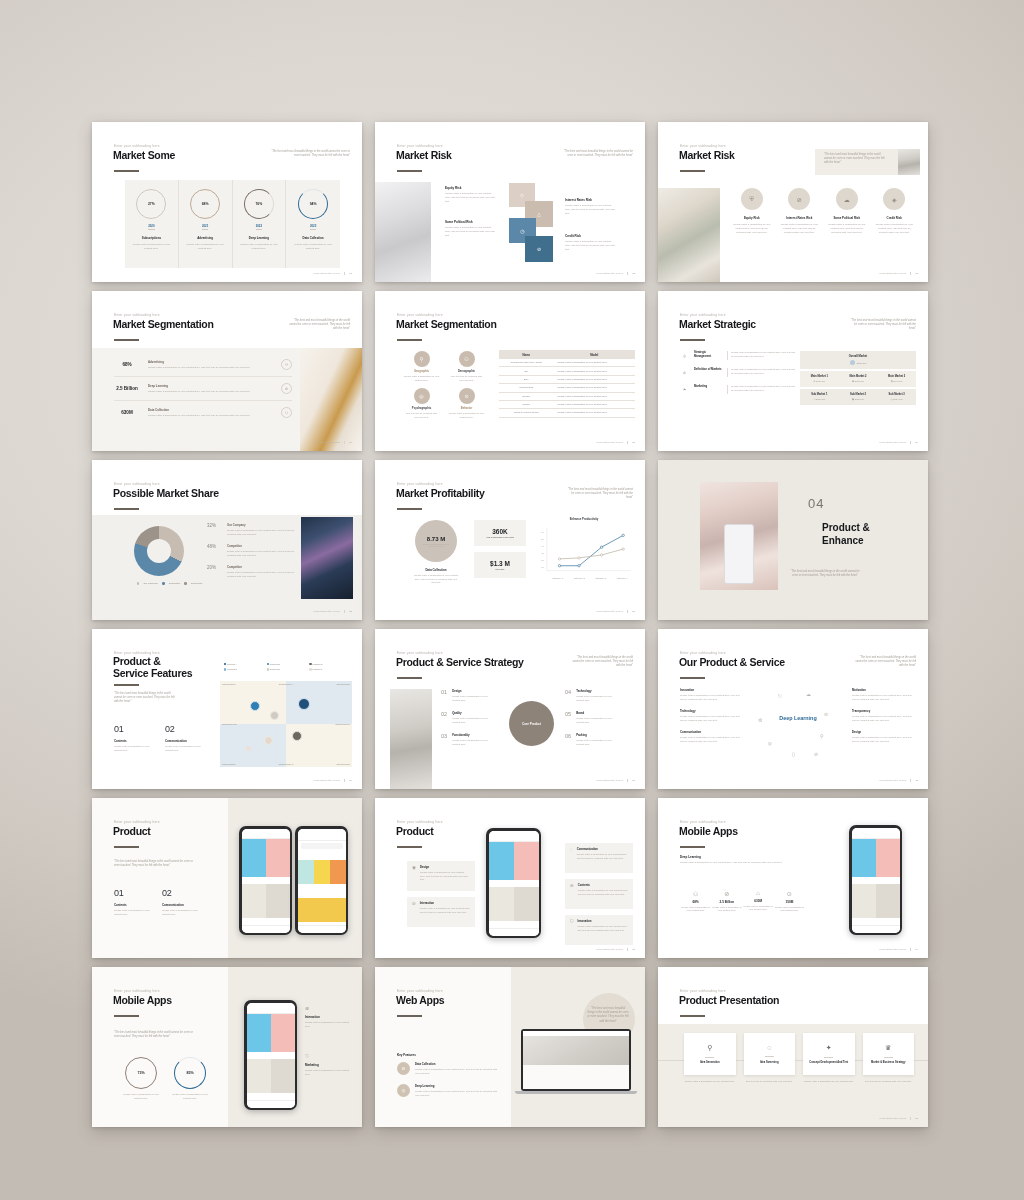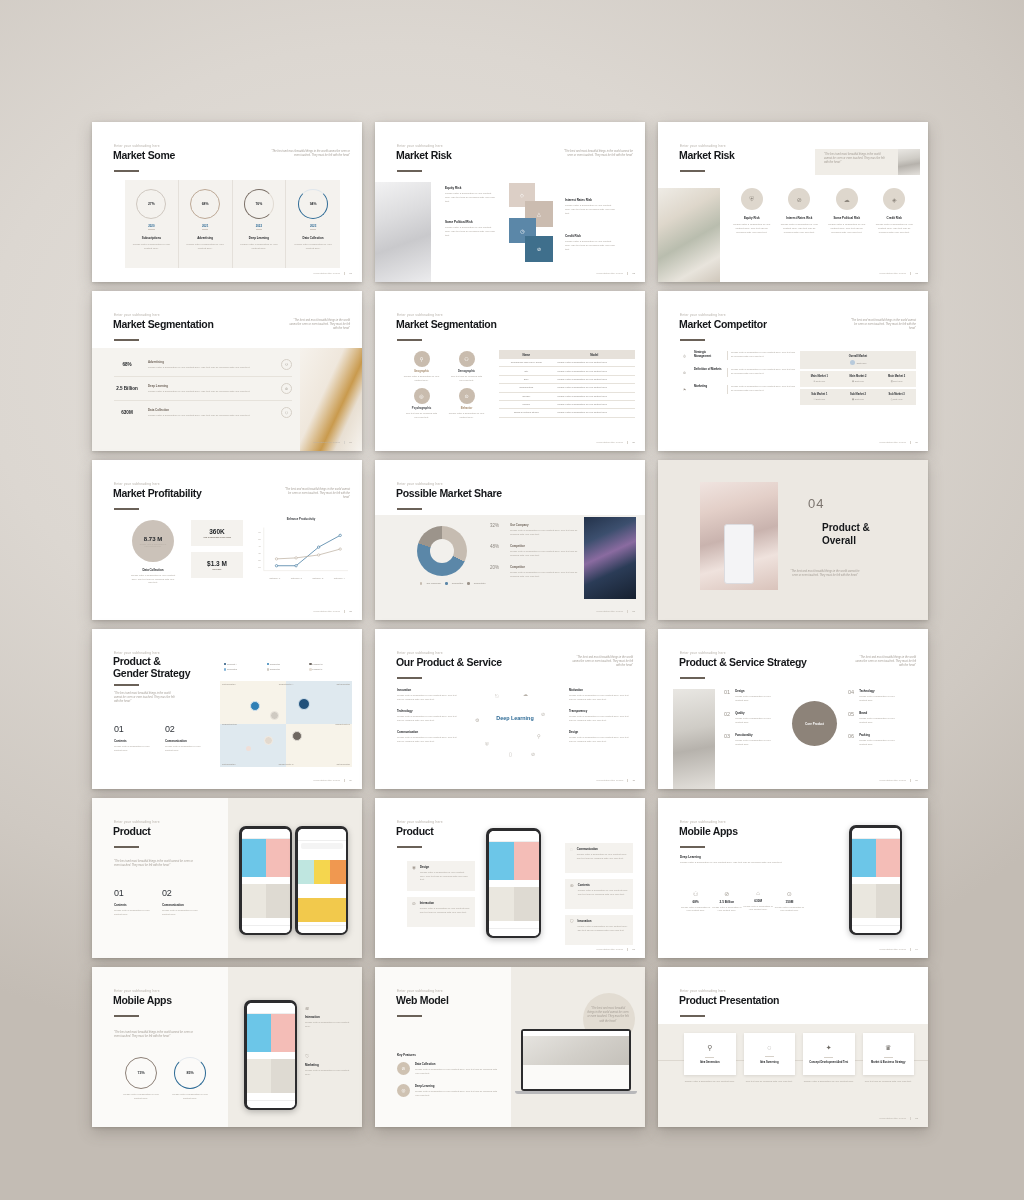--- a/index.html
+++ b/index.html
@@ -287,21 +287,21 @@
       </div>
     </div>
     <div class="foot">
       <span class="ftxt">Presentation title is here</span>
       <span class="fnum">05</span>
     </div>
   </div>
 
   <div class="slide">
     <div class="eyebrow">Enter your subheading here</div>
-    <div class="title">Market Competitor</div>
+    <div class="title">Market Strategic</div>
     <div class="rule" style="top:48px"></div>
     <div class="quote" style="right:12px;top:28px;width:68px">"The best and most beautiful things in the world cannot be seen or even touched. They must be felt with the heart"</div>
     <div style="position:absolute;left:22px;top:60px;width:115px">
       <div style="display:flex;gap:5px;margin-bottom:8px">
         <div class="circ-icon" style="width:9px;height:9px;font-size:3.5px;flex:none;border:none">◎</div>
         <div class="lbl" style="width:28px;font-size:2.8px;line-height:1.3">Strategic Management</div>
         <div class="body" style="flex:1;font-size:2.4px;border-left:.4px solid #e0dbd4;padding-left:3px">Please enter a description of your content here. The text can be replaced with your own text.</div>
       </div>
       <div style="display:flex;gap:5px;margin-bottom:8px">
         <div class="circ-icon" style="width:9px;height:9px;font-size:3.5px;flex:none;border:none">⊛</div>
@@ -347,20 +347,67 @@
           </div>
         <div style="text-align:center">
             <div style="font-size:2.6px;font-weight:700;color:#2b2e32">Sub Market 3</div>
             <div style="margin-top:2px;font-size:2.2px;color:#8d8780"><span>◷</span> <span>Text Here</span></div>
           </div>
       </div>
     </div>
     <div class="foot">
       <span class="ftxt">Presentation title is here</span>
       <span class="fnum">06</span>
+    </div>
+  </div>
+
+  <div class="slide">
+    <div class="eyebrow">Enter your subheading here</div>
+    <div class="title">Possible Market Share</div>
+    <div class="rule" style="top:48px"></div>
+    <div class="band" style="top:55px;bottom:0;background:#f2f0ec"></div>
+    <div style="position:absolute;left:42px;top:66px;width:50px;height:50px;border-radius:50%;
+         background:conic-gradient(from 0deg,#c6bcb1 0 115deg,#5b87a8 115deg 288deg,#9c948b 288deg 360deg)">
+      <div style="position:absolute;left:13px;top:13px;width:24px;height:24px;border-radius:50%;background:#f2f0ec"></div>
+    </div>
+    <div class="legend" style="position:absolute;left:45px;top:122px">
+      <span class="dot" style="background:#c6bcb1"></span>
+        <span>Our Company</span>
+      <span class="dot" style="background:#5b87a8"></span>
+        <span>Competitor</span>
+      <span class="dot" style="background:#9c948b"></span>
+        <span>Competitor</span>
+    </div>
+    <div style="position:absolute;left:115px;top:63px;width:95px">
+      <div style="display:flex;gap:6px;margin-bottom:8px">
+        <div style="width:14px;font-size:4.5px;color:#8d8780">32%</div>
+        <div style="flex:1">
+            <div class="lbl" style="font-size:2.8px;color:#6e6359">Our Company</div>
+        <div class="body" style="margin-top:2px;font-size:2.4px">Please enter a description of your content here. The text can be replaced with your own text.</div>
+          </div>
+      </div>
+      <div style="display:flex;gap:6px;margin-bottom:8px">
+        <div style="width:14px;font-size:4.5px;color:#8d8780">48%</div>
+        <div style="flex:1">
+            <div class="lbl" style="font-size:2.8px;color:#6e6359">Competitor</div>
+        <div class="body" style="margin-top:2px;font-size:2.4px">Please enter a description of your content here. The text can be replaced with your own text.</div>
+          </div>
+      </div>
+      <div style="display:flex;gap:6px">
+        <div style="width:14px;font-size:4.5px;color:#8d8780">20%</div>
+        <div style="flex:1">
+            <div class="lbl" style="font-size:2.8px;color:#6e6359">Competitor</div>
+        <div class="body" style="margin-top:2px;font-size:2.4px">Please enter a description of your content here. The text can be replaced with your own text.</div>
+          </div>
+      </div>
+    </div>
+    <div class="photo ph-city" style="position:absolute;right:9px;top:57px;width:52px;height:82px"></div>
+    <div class="foot">
+      <span class="ftxt">Presentation title is here</span>
+      <span class="fnum">07</span>
     </div>
   </div>
 
   <div class="slide">
     <div class="eyebrow">Enter your subheading here</div>
     <div class="title">Market Profitability</div>
     <div class="rule" style="top:48px"></div>
     <div class="quote" style="right:12px;top:28px;width:68px">"The best and most beautiful things in the world cannot be seen or even touched. They must be felt with the heart"</div>
     <div style="position:absolute;left:40px;top:60px;width:42px;height:42px;border-radius:50%;background:#cbc2b9;display:flex;flex-direction:column;align-items:center;justify-content:center">
       <div style="font-size:6px;font-weight:700;color:#23262a">8.73 M</div>
@@ -404,84 +451,37 @@
         <span>Category 3</span>
         <span>Category 4</span>
       </div>
     </div>
     <div class="foot">
       <span class="ftxt">Presentation title is here</span>
       <span class="fnum">08</span>
     </div>
   </div>
 
-  <div class="slide">
-    <div class="eyebrow">Enter your subheading here</div>
-    <div class="title">Possible Market Share</div>
-    <div class="rule" style="top:48px"></div>
-    <div class="band" style="top:55px;bottom:0;background:#f2f0ec"></div>
-    <div style="position:absolute;left:42px;top:66px;width:50px;height:50px;border-radius:50%;
-         background:conic-gradient(from 0deg,#c6bcb1 0 115deg,#5b87a8 115deg 288deg,#9c948b 288deg 360deg)">
-      <div style="position:absolute;left:13px;top:13px;width:24px;height:24px;border-radius:50%;background:#f2f0ec"></div>
-    </div>
-    <div class="legend" style="position:absolute;left:45px;top:122px">
-      <span class="dot" style="background:#c6bcb1"></span>
-        <span>Our Company</span>
-      <span class="dot" style="background:#5b87a8"></span>
-        <span>Competitor</span>
-      <span class="dot" style="background:#9c948b"></span>
-        <span>Competitor</span>
-    </div>
-    <div style="position:absolute;left:115px;top:63px;width:95px">
-      <div style="display:flex;gap:6px;margin-bottom:8px">
-        <div style="width:14px;font-size:4.5px;color:#8d8780">32%</div>
-        <div style="flex:1">
-            <div class="lbl" style="font-size:2.8px;color:#6e6359">Our Company</div>
-        <div class="body" style="margin-top:2px;font-size:2.4px">Please enter a description of your content here. The text can be replaced with your own text.</div>
-          </div>
-      </div>
-      <div style="display:flex;gap:6px;margin-bottom:8px">
-        <div style="width:14px;font-size:4.5px;color:#8d8780">48%</div>
-        <div style="flex:1">
-            <div class="lbl" style="font-size:2.8px;color:#6e6359">Competitor</div>
-        <div class="body" style="margin-top:2px;font-size:2.4px">Please enter a description of your content here. The text can be replaced with your own text.</div>
-          </div>
-      </div>
-      <div style="display:flex;gap:6px">
-        <div style="width:14px;font-size:4.5px;color:#8d8780">20%</div>
-        <div style="flex:1">
-            <div class="lbl" style="font-size:2.8px;color:#6e6359">Competitor</div>
-        <div class="body" style="margin-top:2px;font-size:2.4px">Please enter a description of your content here. The text can be replaced with your own text.</div>
-          </div>
-      </div>
-    </div>
-    <div class="photo ph-city" style="position:absolute;right:9px;top:57px;width:52px;height:82px"></div>
-    <div class="foot">
-      <span class="ftxt">Presentation title is here</span>
-      <span class="fnum">07</span>
-    </div>
-  </div>
-
   <div class="slide" style="background:#ece8e2">
     <div class="photo ph-hand" style="position:absolute;left:42px;top:22px;width:78px;height:108px">
       <div style="position:absolute;left:24px;top:42px;width:28px;height:58px;background:#f4f4f6;border-radius:3px;border:1px solid #dcdce0"></div>
     </div>
     <div style="position:absolute;left:150px;top:36px;font-size:13px;color:#7d7670;letter-spacing:1px">04</div>
     <div style="position:absolute;left:164px;top:62px;font-size:10px;font-weight:700;color:#15171a;line-height:1.25">
       <div>Product &amp;</div>
-      <div>Overall</div>
+      <div>Enhance</div>
     </div>
     <div class="quote" style="left:132px;top:110px;width:70px;text-align:center">"The best and most beautiful things in the world cannot be seen or even touched. They must be felt with the heart"</div>
   </div>
 
   <div class="slide">
     <div class="eyebrow">Enter your subheading here</div>
     <div class="title two" style="top:26px">
       <div>Product &amp;</div>
-      <div>Gender Strategy</div>
+      <div>Service Features</div>
     </div>
     <div class="rule" style="top:55px"></div>
     <div class="quote" style="left:22px;top:63px;width:62px;text-align:left">"The best and most beautiful things in the world cannot be seen or even touched. They must be felt with the heart"</div>
     <div style="position:absolute;left:22px;top:95px">
       <div class="num">01</div>
       <div class="lbl" style="margin-top:5px;font-size:2.9px">Contents</div>
       <div class="body" style="margin-top:2px;width:38px;font-size:2.4px">Please enter a description of your content here.</div>
     </div>
     <div style="position:absolute;left:73px;top:95px">
       <div class="num">02</div>
@@ -519,20 +519,79 @@
       <div style="position:absolute;left:72px;top:50px;width:8px;height:8px;border-radius:50%;background:#6e6760;border:1.5px solid #ddd8d1"></div>
     </div>
     <div class="foot">
       <span class="ftxt">Presentation title is here</span>
       <span class="fnum">09</span>
     </div>
   </div>
 
   <div class="slide">
     <div class="eyebrow">Enter your subheading here</div>
+    <div class="title">Product &amp; Service Strategy</div>
+    <div class="rule" style="top:48px"></div>
+    <div class="quote" style="right:12px;top:27px;width:62px">"The best and most beautiful things in the world cannot be seen or even touched. They must be felt with the heart"</div>
+    <div class="photo ph-wall" style="position:absolute;left:15px;top:60px;width:42px;bottom:0"></div>
+    <div style="position:absolute;left:66px;top:60px;width:56px">
+      <div style="display:flex;gap:5px;margin-bottom:9px">
+        <div style="font-size:5.5px;color:#9a948c">01</div>
+        <div>
+            <div class="lbl" style="font-size:2.8px">Design</div>
+        <div class="body" style="margin-top:2px;font-size:2.4px;width:36px">Please enter a description of your content here.</div>
+          </div>
+      </div>
+      <div style="display:flex;gap:5px;margin-bottom:9px">
+        <div style="font-size:5.5px;color:#9a948c">02</div>
+        <div>
+            <div class="lbl" style="font-size:2.8px">Quality</div>
+        <div class="body" style="margin-top:2px;font-size:2.4px;width:36px">Please enter a description of your content here.</div>
+          </div>
+      </div>
+      <div style="display:flex;gap:5px">
+        <div style="font-size:5.5px;color:#9a948c">03</div>
+        <div>
+            <div class="lbl" style="font-size:2.8px">Functionality</div>
+        <div class="body" style="margin-top:2px;font-size:2.4px;width:36px">Please enter a description of your content here.</div>
+          </div>
+      </div>
+    </div>
+    <div style="position:absolute;left:134px;top:72px;width:45px;height:45px;border-radius:50%;background:#8d8379;display:flex;align-items:center;justify-content:center;color:#fff;font-size:3px;font-weight:700">Core Product</div>
+    <div style="position:absolute;left:190px;top:60px;width:58px">
+      <div style="display:flex;gap:5px;margin-bottom:9px">
+        <div style="font-size:5.5px;color:#9a948c">04</div>
+        <div>
+            <div class="lbl" style="font-size:2.8px">Technology</div>
+        <div class="body" style="margin-top:2px;font-size:2.4px;width:36px">Please enter a description of your content here.</div>
+          </div>
+      </div>
+      <div style="display:flex;gap:5px;margin-bottom:9px">
+        <div style="font-size:5.5px;color:#9a948c">05</div>
+        <div>
+            <div class="lbl" style="font-size:2.8px">Brand</div>
+        <div class="body" style="margin-top:2px;font-size:2.4px;width:36px">Please enter a description of your content here.</div>
+          </div>
+      </div>
+      <div style="display:flex;gap:5px">
+        <div style="font-size:5.5px;color:#9a948c">06</div>
+        <div>
+            <div class="lbl" style="font-size:2.8px">Packing</div>
+        <div class="body" style="margin-top:2px;font-size:2.4px;width:36px">Please enter a description of your content here.</div>
+          </div>
+      </div>
+    </div>
+    <div class="foot">
+      <span class="ftxt">Presentation title is here</span>
+      <span class="fnum">10</span>
+    </div>
+  </div>
+
+  <div class="slide">
+    <div class="eyebrow">Enter your subheading here</div>
     <div class="title">Our Product &amp; Service</div>
     <div class="rule" style="top:48px"></div>
     <div class="quote" style="right:12px;top:27px;width:62px">"The best and most beautiful things in the world cannot be seen or even touched. They must be felt with the heart"</div>
     <div style="position:absolute;left:22px;top:59px;width:62px">
       <div style="margin-bottom:8px">
         <div class="lbl" style="font-size:2.8px">Innovation</div>
         <div class="body" style="margin-top:2px;font-size:2.4px">Please enter a description of your content here. The text can be replaced with your own text.</div>
       </div>
       <div style="margin-bottom:8px">
         <div class="lbl" style="font-size:2.8px">Technology</div>
@@ -568,79 +627,20 @@
         <div class="body" style="margin-top:2px;font-size:2.4px">Please enter a description of your content here. The text can be replaced with your own text.</div>
       </div>
     </div>
     <div class="foot">
       <span class="ftxt">Presentation title is here</span>
       <span class="fnum">11</span>
     </div>
   </div>
 
   <div class="slide">
-    <div class="eyebrow">Enter your subheading here</div>
-    <div class="title">Product &amp; Service Strategy</div>
-    <div class="rule" style="top:48px"></div>
-    <div class="quote" style="right:12px;top:27px;width:62px">"The best and most beautiful things in the world cannot be seen or even touched. They must be felt with the heart"</div>
-    <div class="photo ph-wall" style="position:absolute;left:15px;top:60px;width:42px;bottom:0"></div>
-    <div style="position:absolute;left:66px;top:60px;width:56px">
-      <div style="display:flex;gap:5px;margin-bottom:9px">
-        <div style="font-size:5.5px;color:#9a948c">01</div>
-        <div>
-            <div class="lbl" style="font-size:2.8px">Design</div>
-        <div class="body" style="margin-top:2px;font-size:2.4px;width:36px">Please enter a description of your content here.</div>
-          </div>
-      </div>
-      <div style="display:flex;gap:5px;margin-bottom:9px">
-        <div style="font-size:5.5px;color:#9a948c">02</div>
-        <div>
-            <div class="lbl" style="font-size:2.8px">Quality</div>
-        <div class="body" style="margin-top:2px;font-size:2.4px;width:36px">Please enter a description of your content here.</div>
-          </div>
-      </div>
-      <div style="display:flex;gap:5px">
-        <div style="font-size:5.5px;color:#9a948c">03</div>
-        <div>
-            <div class="lbl" style="font-size:2.8px">Functionality</div>
-        <div class="body" style="margin-top:2px;font-size:2.4px;width:36px">Please enter a description of your content here.</div>
-          </div>
-      </div>
-    </div>
-    <div style="position:absolute;left:134px;top:72px;width:45px;height:45px;border-radius:50%;background:#8d8379;display:flex;align-items:center;justify-content:center;color:#fff;font-size:3px;font-weight:700">Core Product</div>
-    <div style="position:absolute;left:190px;top:60px;width:58px">
-      <div style="display:flex;gap:5px;margin-bottom:9px">
-        <div style="font-size:5.5px;color:#9a948c">04</div>
-        <div>
-            <div class="lbl" style="font-size:2.8px">Technology</div>
-        <div class="body" style="margin-top:2px;font-size:2.4px;width:36px">Please enter a description of your content here.</div>
-          </div>
-      </div>
-      <div style="display:flex;gap:5px;margin-bottom:9px">
-        <div style="font-size:5.5px;color:#9a948c">05</div>
-        <div>
-            <div class="lbl" style="font-size:2.8px">Brand</div>
-        <div class="body" style="margin-top:2px;font-size:2.4px;width:36px">Please enter a description of your content here.</div>
-          </div>
-      </div>
-      <div style="display:flex;gap:5px">
-        <div style="font-size:5.5px;color:#9a948c">06</div>
-        <div>
-            <div class="lbl" style="font-size:2.8px">Packing</div>
-        <div class="body" style="margin-top:2px;font-size:2.4px;width:36px">Please enter a description of your content here.</div>
-          </div>
-      </div>
-    </div>
-    <div class="foot">
-      <span class="ftxt">Presentation title is here</span>
-      <span class="fnum">10</span>
-    </div>
-  </div>
-
-  <div class="slide">
     <div style="position:absolute;left:0;top:0;width:136px;bottom:0;background:#fbfaf8"></div>
     <div style="position:absolute;left:136px;top:0;right:0;bottom:0;background:#efece6"></div>
     <div class="eyebrow">Enter your subheading here</div>
     <div class="title">Product</div>
     <div class="rule" style="top:48px"></div>
     <div class="quote" style="left:22px;top:62px;width:80px;text-align:left">"The best and most beautiful things in the world cannot be seen or even touched. They must be felt with the heart"</div>
     <div style="position:absolute;left:22px;top:90px">
       <div class="num">01</div>
       <div class="lbl" style="margin-top:5px;font-size:2.9px">Contents</div>
       <div class="body" style="margin-top:2px;width:38px;font-size:2.4px">Please enter a description of your content here.</div>
@@ -830,21 +830,21 @@
       <div style="font-size:5px;color:#8e877e">♡</div>
       <div class="lbl" style="margin-top:4px;font-size:2.9px">Marketing</div>
       <div class="body" style="margin-top:2px;font-size:2.4px">Please enter a description of your content here.</div>
     </div>
   </div>
 
   <div class="slide">
     <div style="position:absolute;left:0;top:0;width:136px;bottom:0;background:#fbfaf8"></div>
     <div style="position:absolute;left:136px;top:0;right:0;bottom:0;background:#efece6"></div>
     <div class="eyebrow">Enter your subheading here</div>
-    <div class="title">Web Model</div>
+    <div class="title">Web Apps</div>
     <div class="rule" style="top:48px"></div>
     <div class="lbl" style="position:absolute;left:22px;top:86px;font-size:3px">Key Features</div>
     <div style="position:absolute;left:22px;top:95px;width:102px;display:flex;gap:5px;align-items:flex-start">
       <div class="filled-circ" style="width:13px;height:13px;flex:none;font-size:4.5px;background:#cfc2b2">⊘</div>
       <div>
           <div class="lbl" style="font-size:2.8px">Data Collection</div>
       <div class="body" style="margin-top:2px;font-size:2.4px">Please enter a description of your content here. The text can be replaced with your own text.</div>
         </div>
     </div>
     <div style="position:absolute;left:22px;top:117px;width:102px;display:flex;gap:5px;align-items:flex-start">

